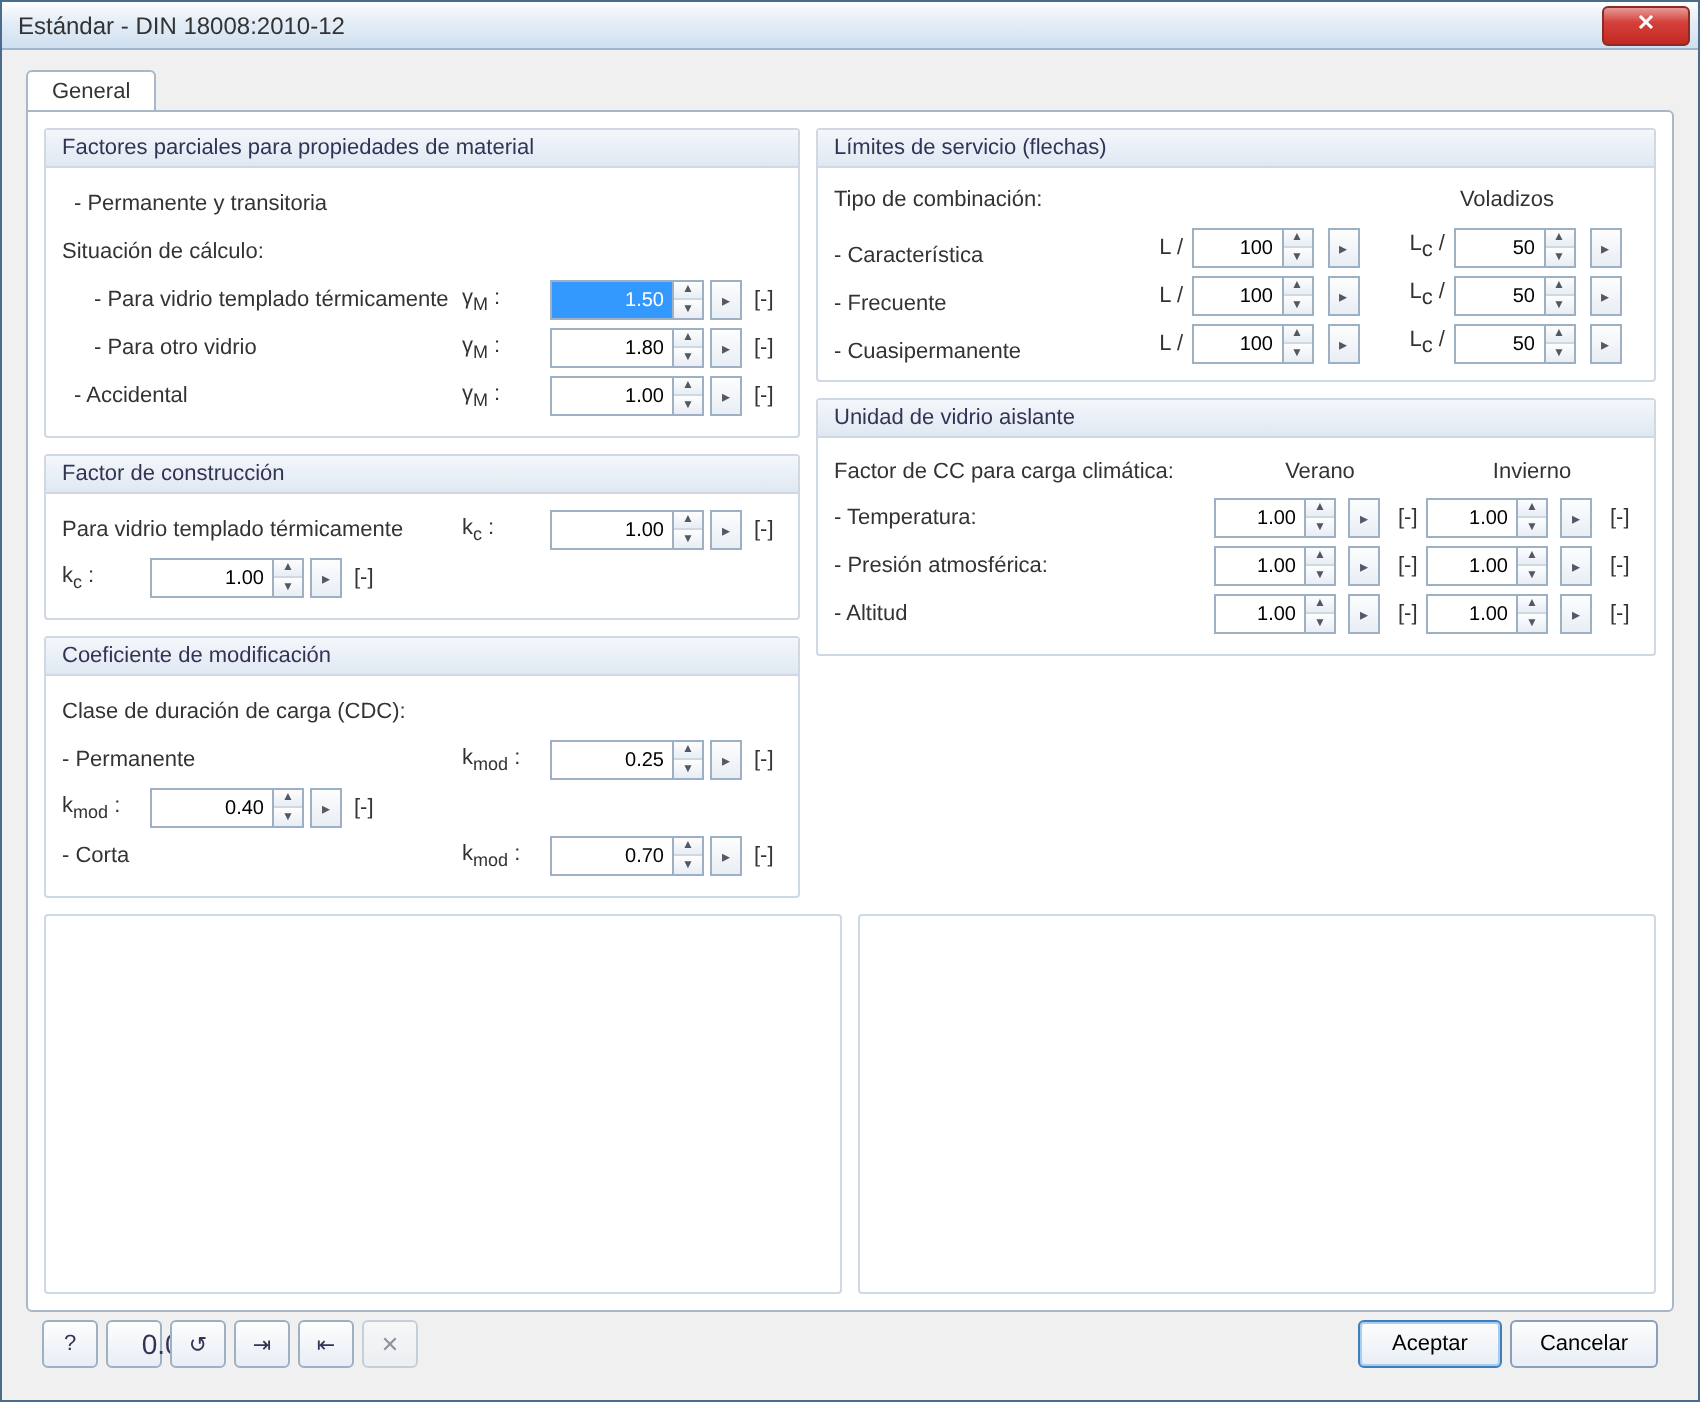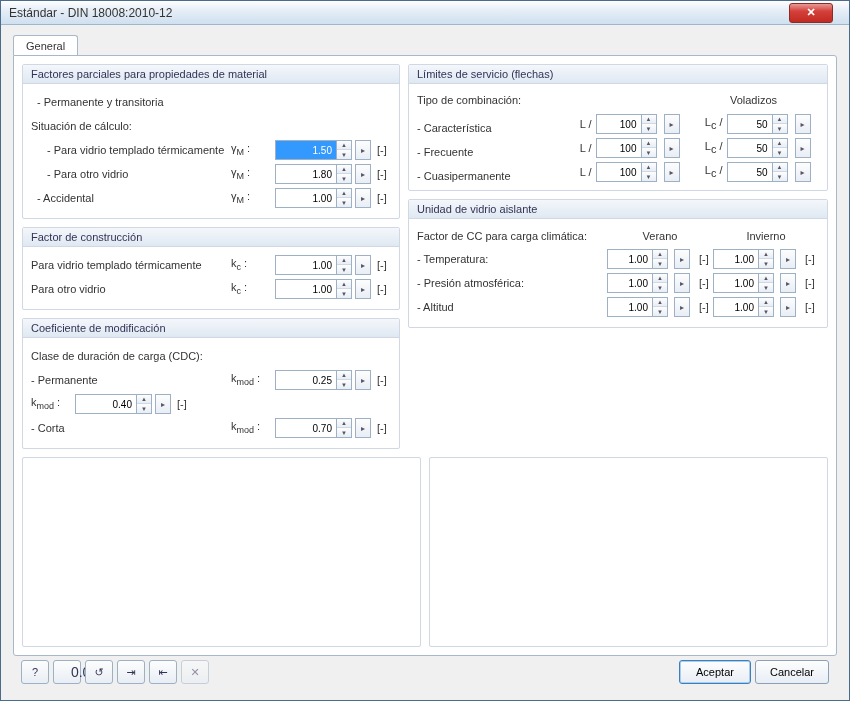--- a/index.html
+++ b/index.html
@@ -1,18 +1,18 @@
 <!DOCTYPE html>
 <html><head>
 <meta charset="utf-8">
 <style>
   * { box-sizing: border-box; font-family: "Segoe UI", Tahoma, sans-serif; font-size: 11px; }
   body { margin: 0; background: #7a95b0; padding: 0; }
   .window { width: 850px; height: 701px; background: #f0f0f0; display: flex; flex-direction: column; border: 1px solid #4a6b8a; }
-  .titlebar { height: 28px; background: linear-gradient(#fdfefe, #e6eef7 40%, #cfe0f0); display: flex; align-items: center; padding: 0 16px 0 8px; border-bottom: 1px solid #9db6ce; justify-content: center; }
+  .titlebar { height: 28px; background: linear-gradient(#fdfefe, #e6eef7 40%, #cfe0f0); display: flex; align-items: center; padding: 0 4px 0 8px; border-bottom: 1px solid #9db6ce; justify-content: center; }
   .titlebar .title { flex: 1; color: #333; font-size: 12px; }
   .closebtn { width: 44px; height: 20px; background: linear-gradient(#e79a96, #d4403a 40%, #c12a22); border: 1px solid #8a2b24; border-radius: 3px; display:flex; align-items:center; justify-content:center; color:#fff; font-weight:bold; font-size:11px; }
   .closebtn span { display:inline-block; line-height:1; }
 
   .client { flex: 1; padding: 10px 12px 8px 12px; display:flex; flex-direction:column; }
   .tabstrip { display:flex; }
   .tab { background:#fff; border:1px solid #a9b8c8; border-bottom:none; border-radius:3px 3px 0 0; padding:4px 12px 3px 12px; margin-right:2px; color:#333; }
   .tabbody { flex:1; background:#fff; border:1px solid #a9b8c8; border-radius:0 3px 3px 3px; padding:8px; display:flex; flex-direction:column; gap:8px; overflow:hidden; }
 
   .row2 { display:flex; gap:8px; }
@@ -158,21 +158,20 @@
                     <div class="spin">
                         <div>▲</div>
                         <div>▼</div>
                       </div>
                   </div>
                   <div class="pick">▸</div>
                   <div class="unit">[-]</div>
                 </div>
               </div>
               <div class="frow">
-                <div class="flabel">Para otro vidrio</div>
                 <div class="sym">k<sub>c</sub> :</div>
                 <div class="numgroup">
                   <div class="numbox">
                     <input value="1.00" style="">
                     <div class="spin">
                         <div>▲</div>
                         <div>▼</div>
                       </div>
                   </div>
                   <div class="pick">▸</div>

